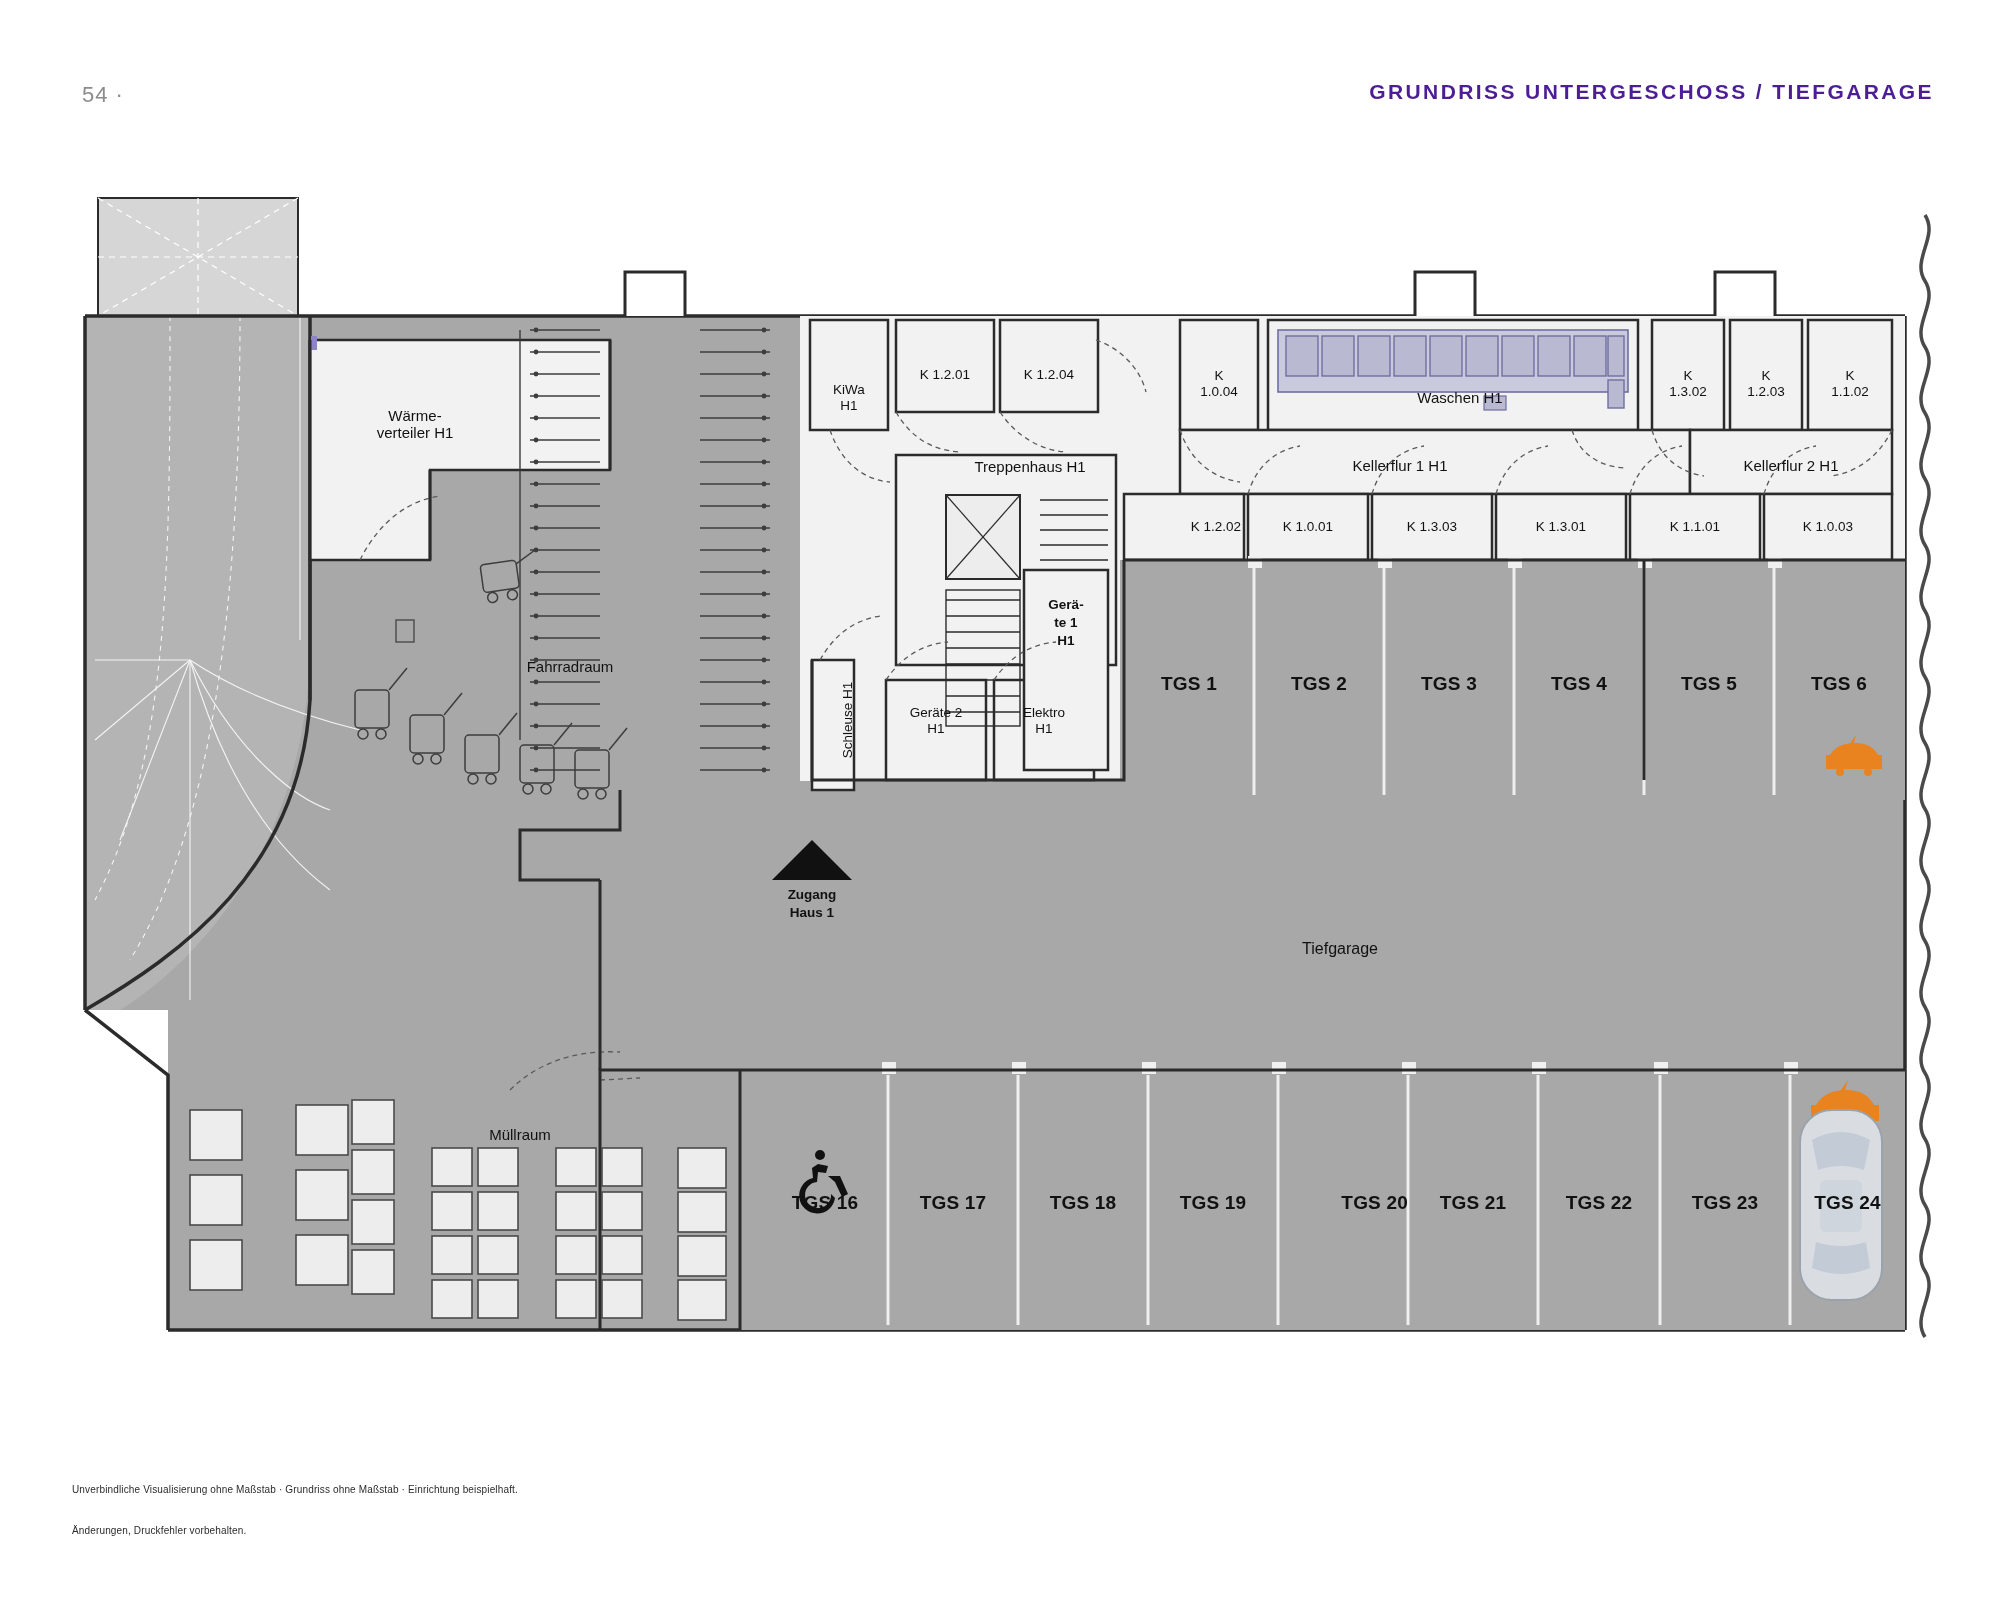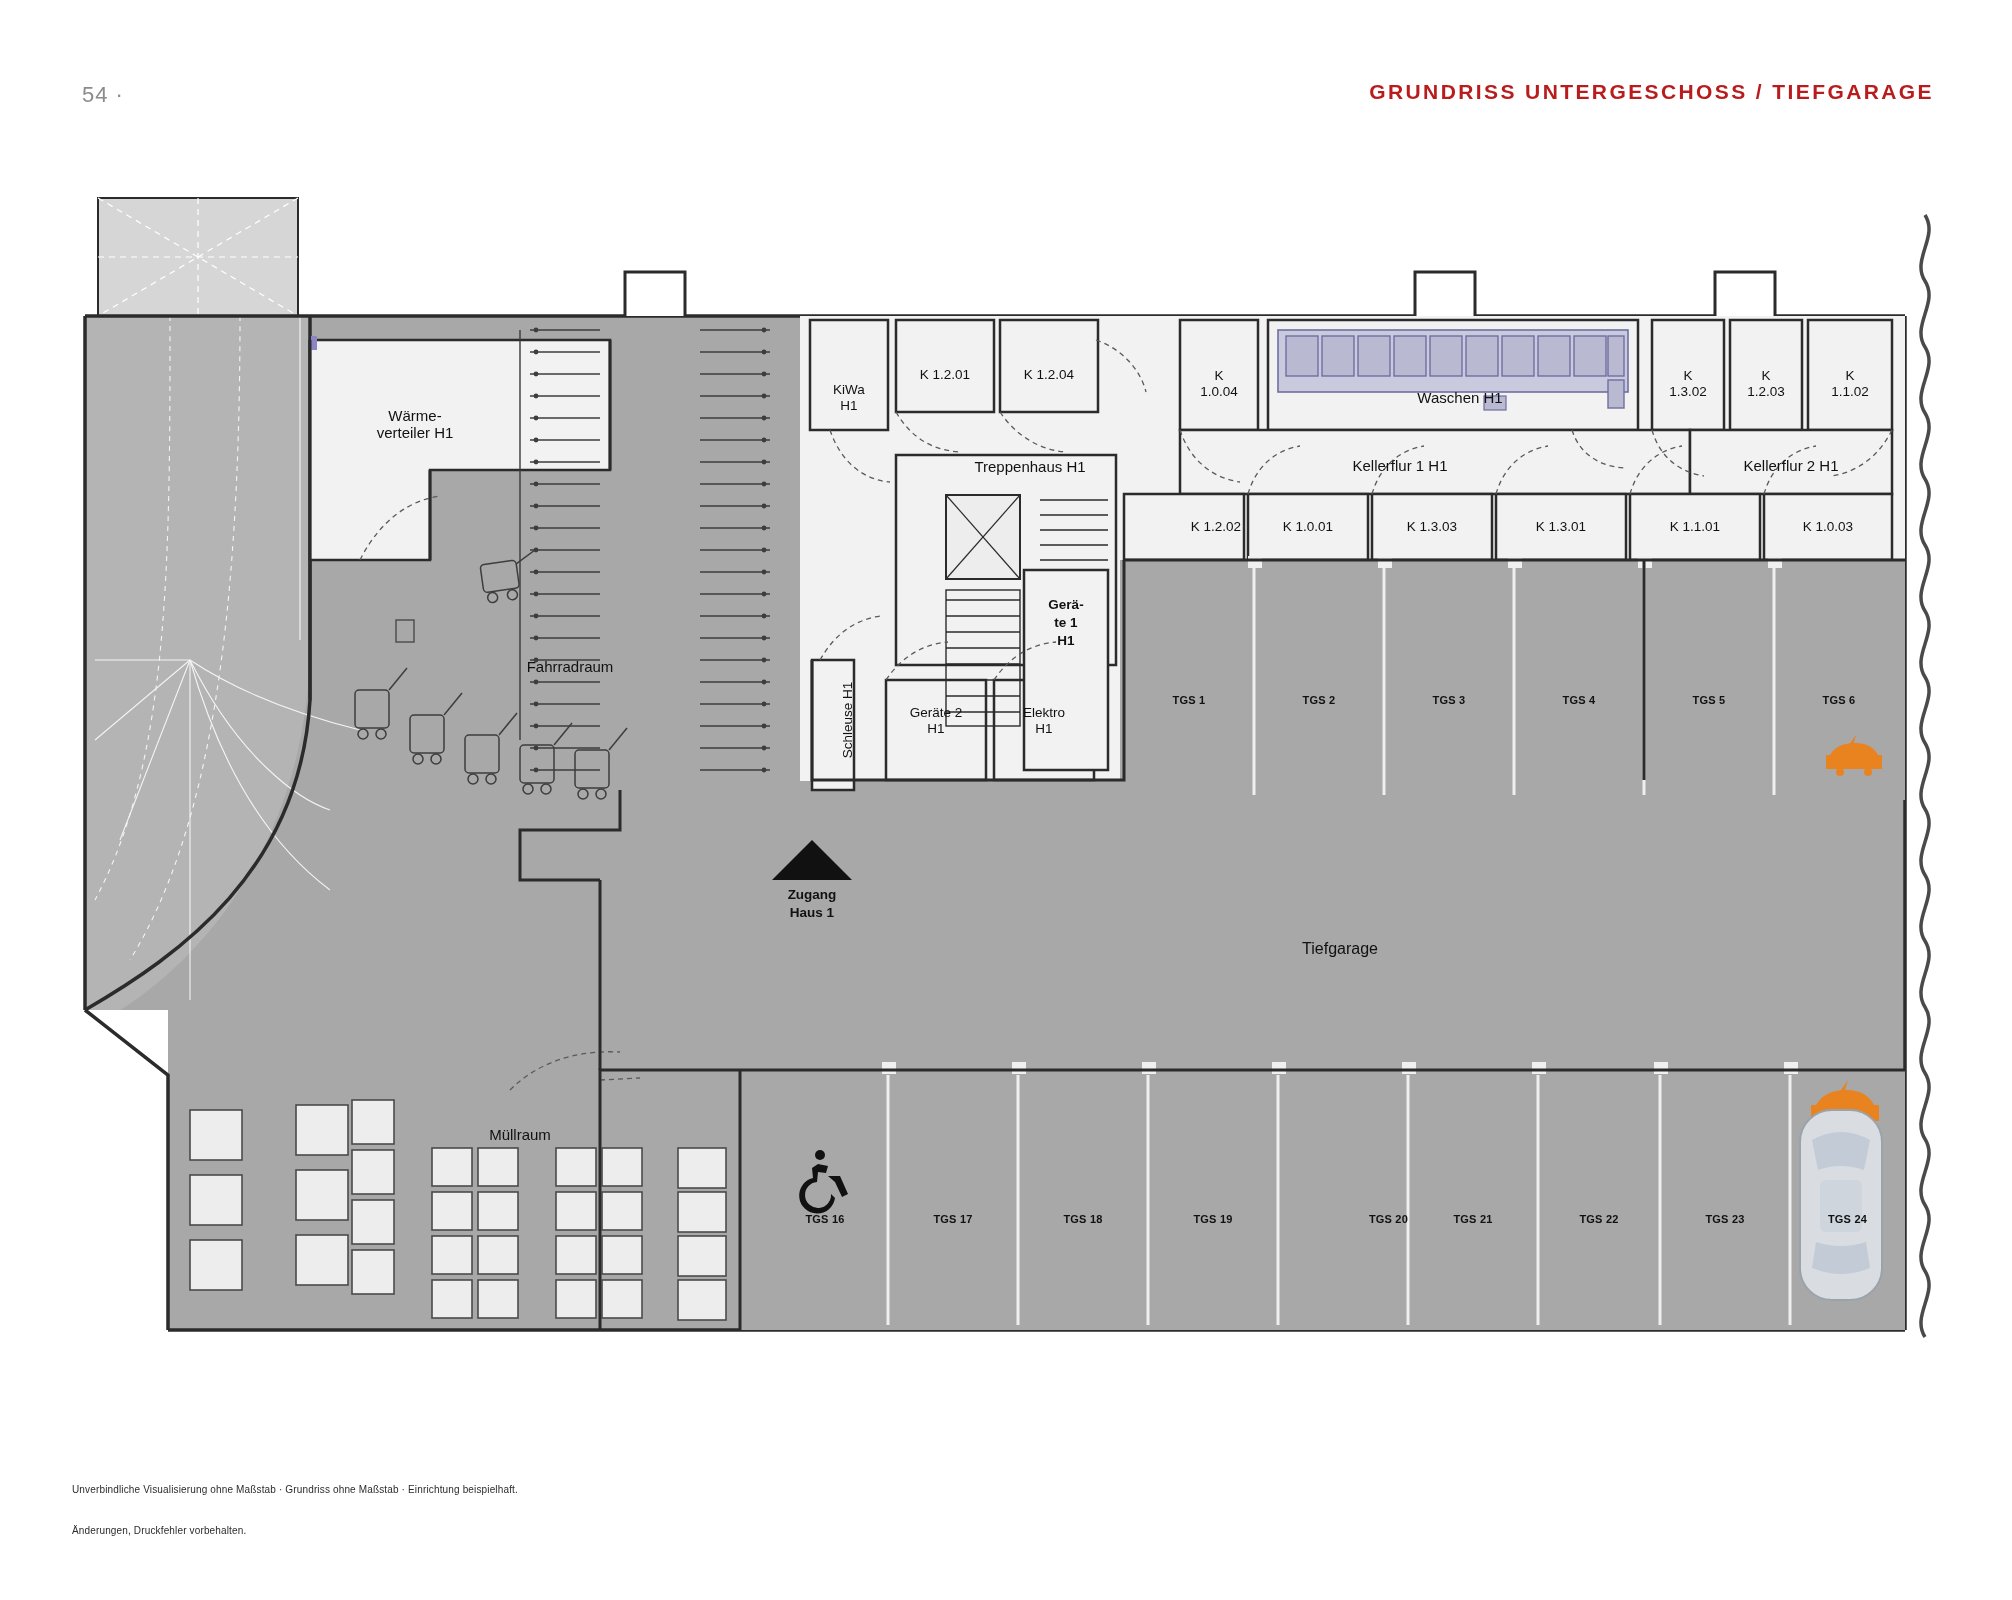--- a/index.html
+++ b/index.html
@@ -33,21 +33,21 @@
     color: #8b8b8b;
     font-weight: 400;
   }
   #header-title {
     position: absolute;
     right: 78px;
     top: 80px;
     font-size: 21px;
     letter-spacing: 2.4px;
     font-weight: 700;
-    color: #b91c1c;
+    color: #4c1d95;
     text-transform: uppercase;
     white-space: nowrap;
     text-align: center;
   }
 
   
   .footnote {
     position: absolute;
     left: 72px;
     font-size: 10px;
@@ -70,21 +70,21 @@
   .lbl {
     position: absolute;
     font-size: 15px;
     color: #111;
     white-space: nowrap;
     text-align: center;
     line-height: 1.15;
   }
   .lbl.small { font-size: 13.5px; }
   .lbl.bold { font-weight: 700; }
-  .lbl.tgs { font-weight: 700; font-size: 11px; letter-spacing: .2px; margin-top: 21px; }
+  .lbl.tgs { font-weight: 700; font-size: 19px; letter-spacing: .2px; }
   .lbl.vert {
     transform: rotate(-90deg);
     transform-origin: left top;
   }
   .lbl.big { font-size: 16px; }
 </style>
 </head>
 <body>
 
 <div id="page">

